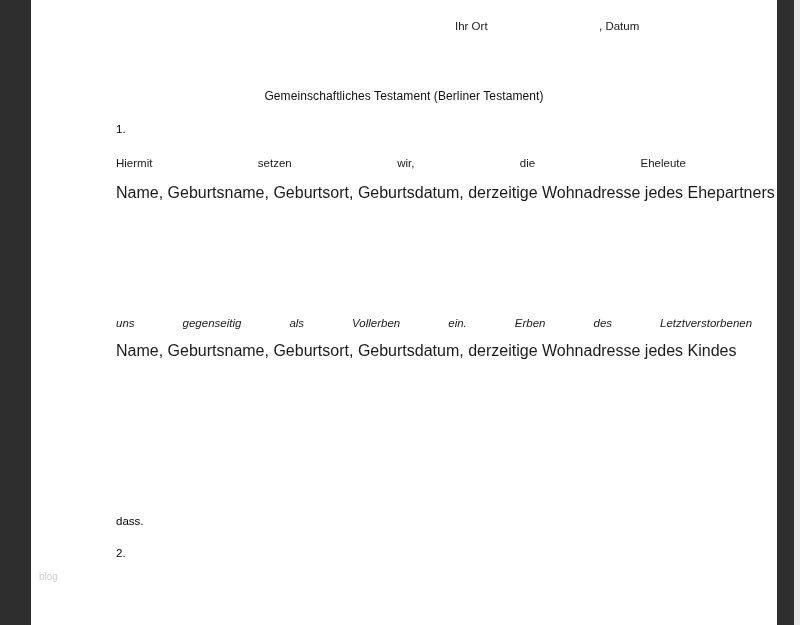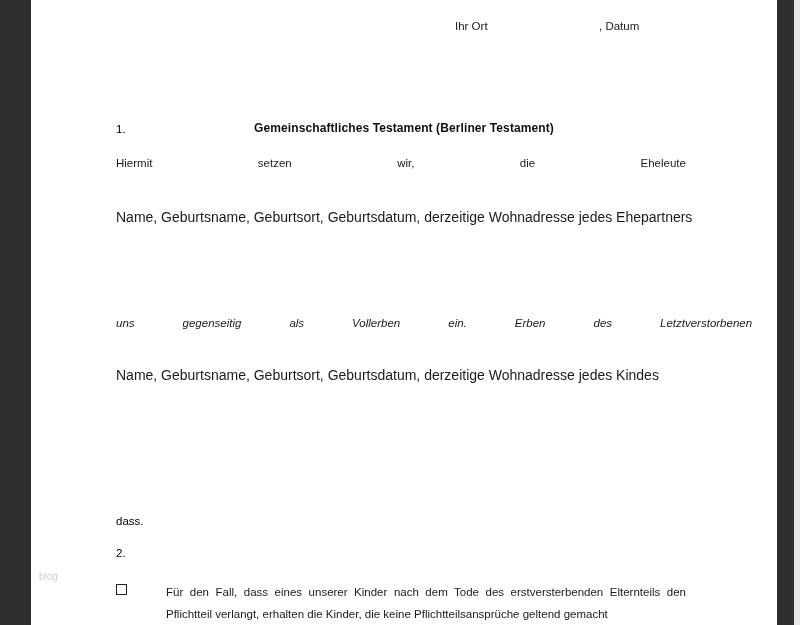--- a/index.html
+++ b/index.html
@@ -73,25 +73,24 @@
     font-size: 11.5px;
     color: #1b1b1b;
   }
 
   .doc-title {
     position: absolute;
     top: 89px;
     left: 0;
     width: 746px;
     text-align: center;
-    font-weight: bold;
+    font-weight: normal;
     font-size: 12px;
     color: #111;
     letter-spacing: 0.1px;
-    margin-top: 32px;
   }
 
   .num-1 {
     position: absolute;
     left: 85px;
     top: 123px;
     font-size: 11.5px;
   }
   .num-2 {
     position: absolute;
@@ -110,23 +109,22 @@
     justify-content: space-between;
     color: #1b1b1b;
     gap: 48px;
   }
   .spread-line.l1 { top: 157px; }
   .spread-line.l3 { top: 317px; font-style: italic; }
 
   .placeholder-line {
     position: absolute;
     left: 85px;
-    font-size: 14px;
-    color: #1b1b1b;
-    margin-top: 25px;
+    font-size: 16px;
+    color: #1b1b1b;
   }
   .placeholder-line.p1 { top: 184px; }
   .placeholder-line.p2 { top: 342px; }
 
   .sein {
     position: absolute;
     left: 85px;
     top: 515px;
     font-size: 11.5px;
   }
@@ -208,22 +206,18 @@
         <span>unsere</span>
         <span>Datum</span>
       </div>
 
       <div class="placeholder-line p2">Name, Geburtsname, Geburtsort, Geburtsdatum, derzeitige Wohnadresse jedes Kindes</div>
 
       <div class="sein">dass.</div>
 
       <div class="num-2">2.</div>
 
-      <div class="clause">
-        <span class="checkbox"></span>
-        <div class="clause-body">Für den Fall, dass eines unserer Kinder nach dem Tode des erstversterbenden Elternteils den Pflichtteil verlangt, erhalten die Kinder, die keine Pflichtteilsansprüche geltend gemacht</div>
-      </div>
 
       <div class="watermark">blog</div>
 
     </div>
   </div>
 </div>
 
 </body></html>

